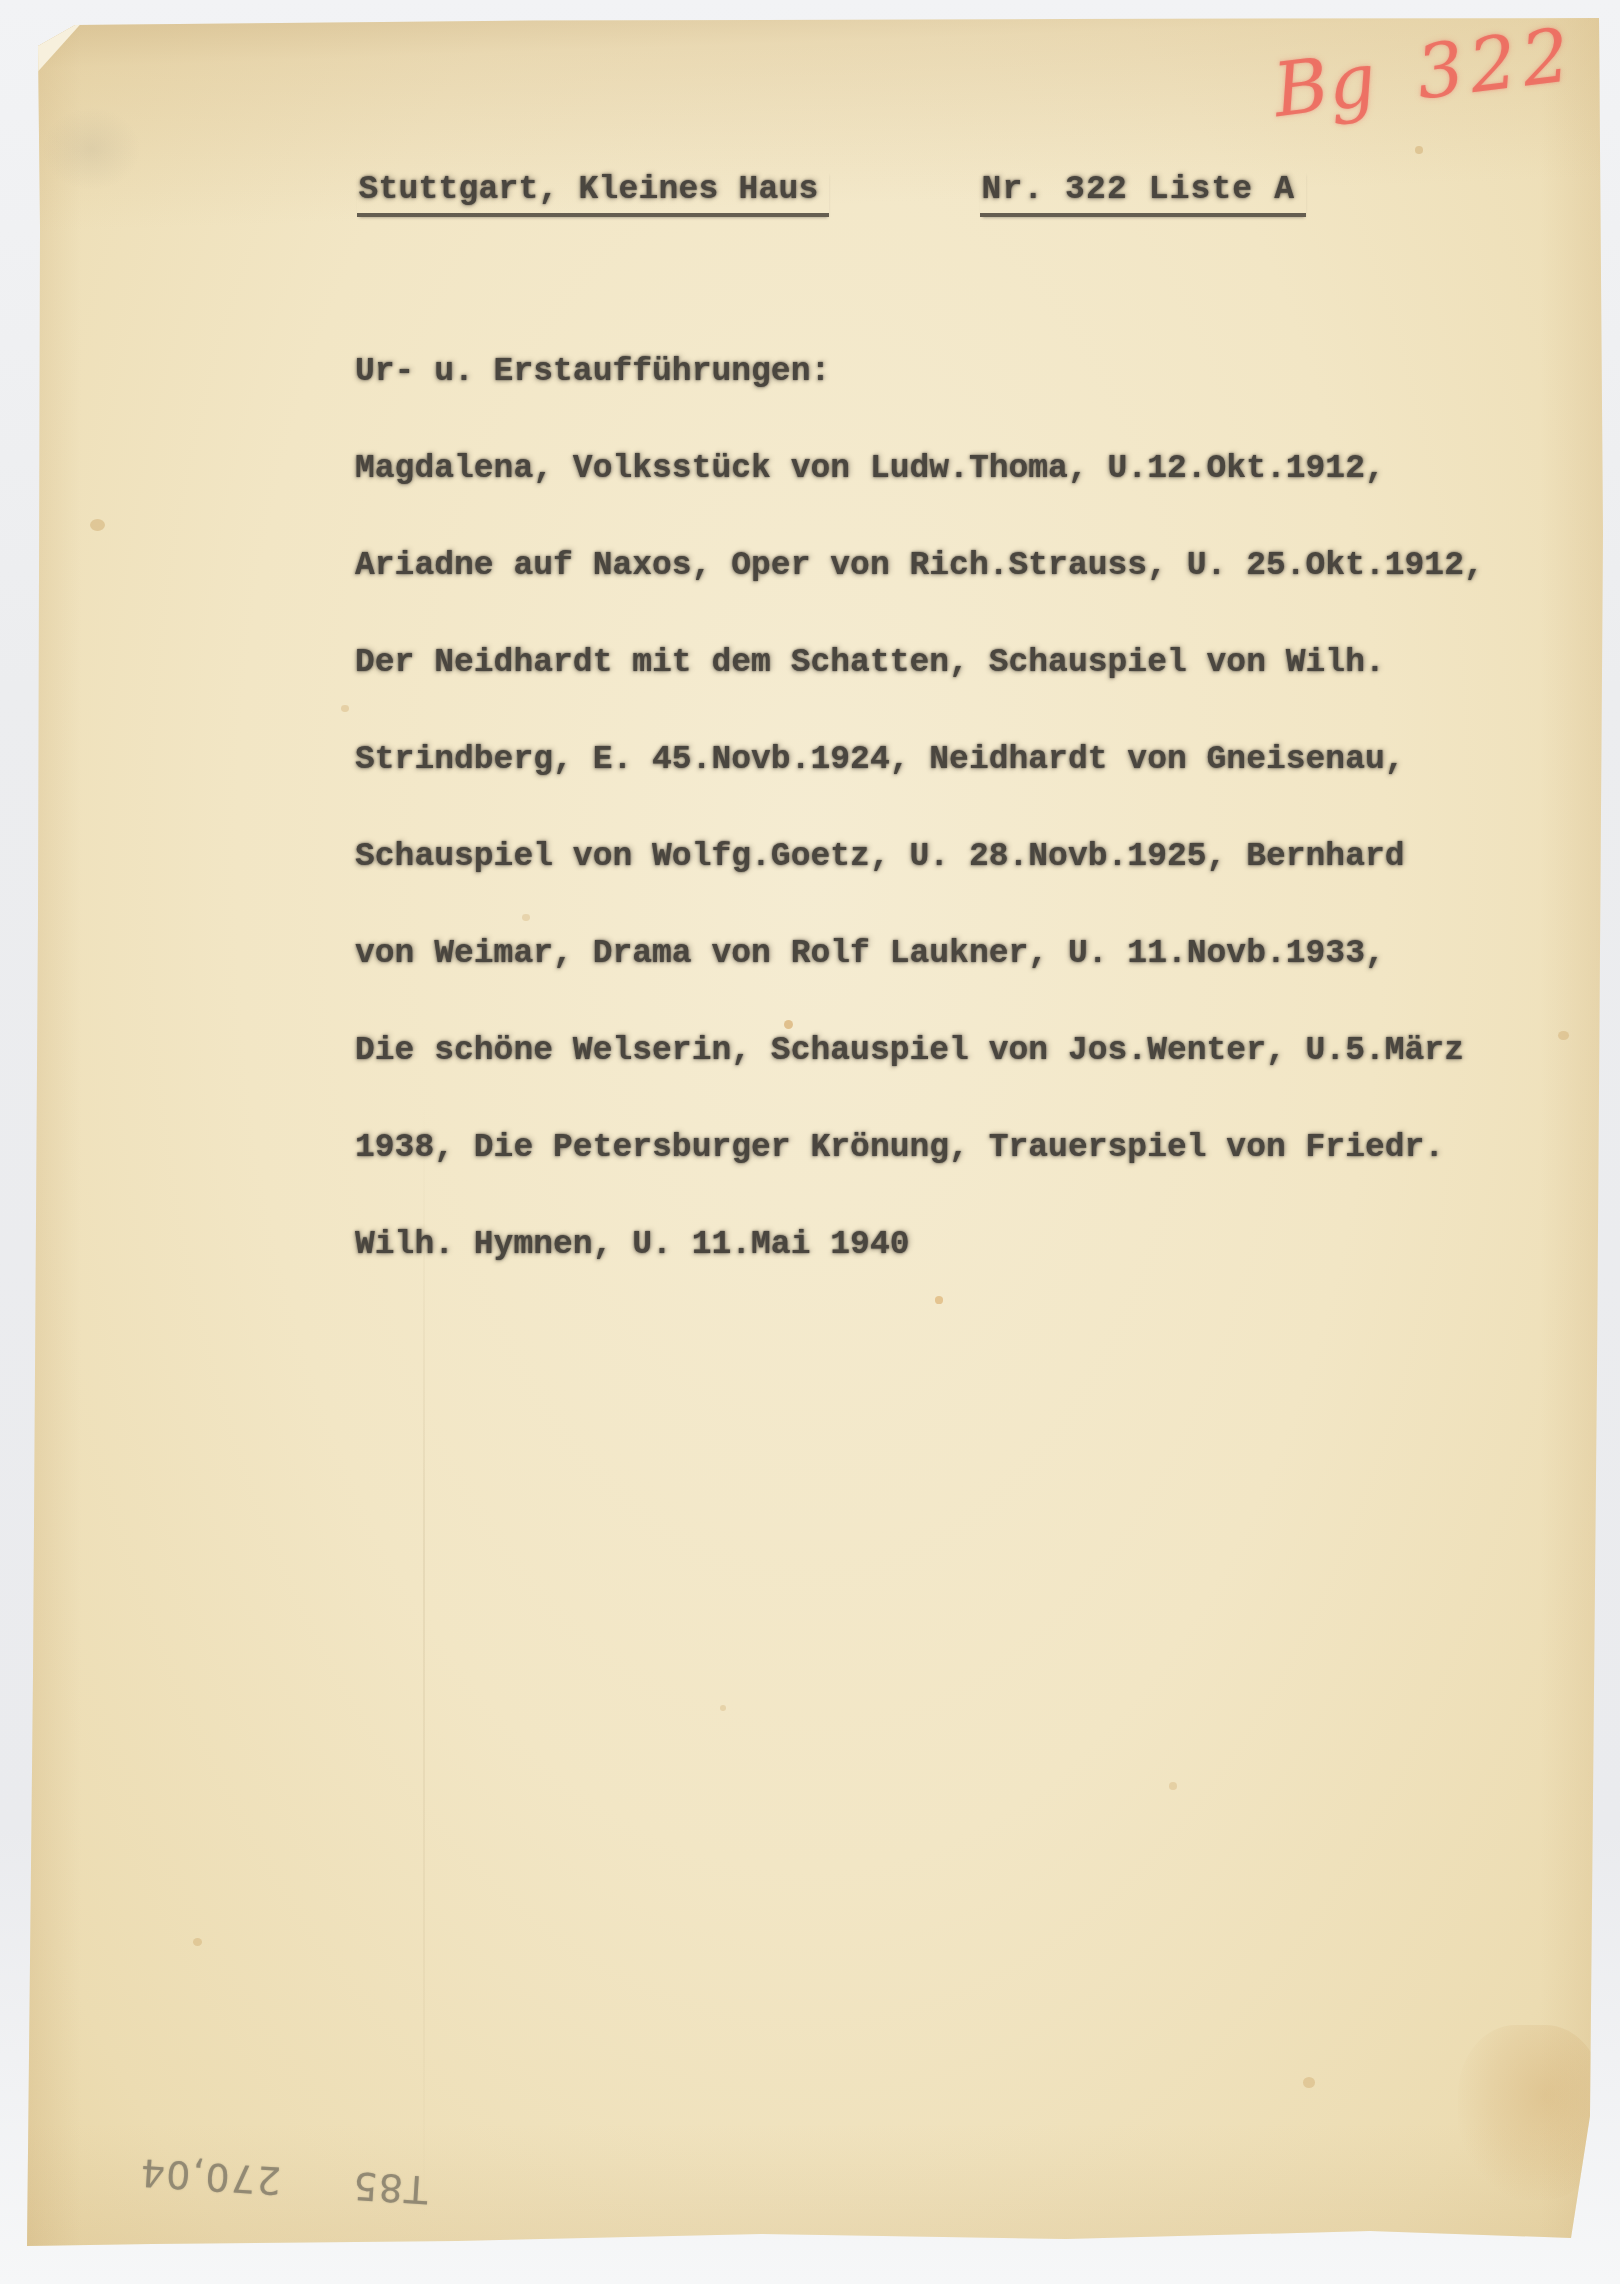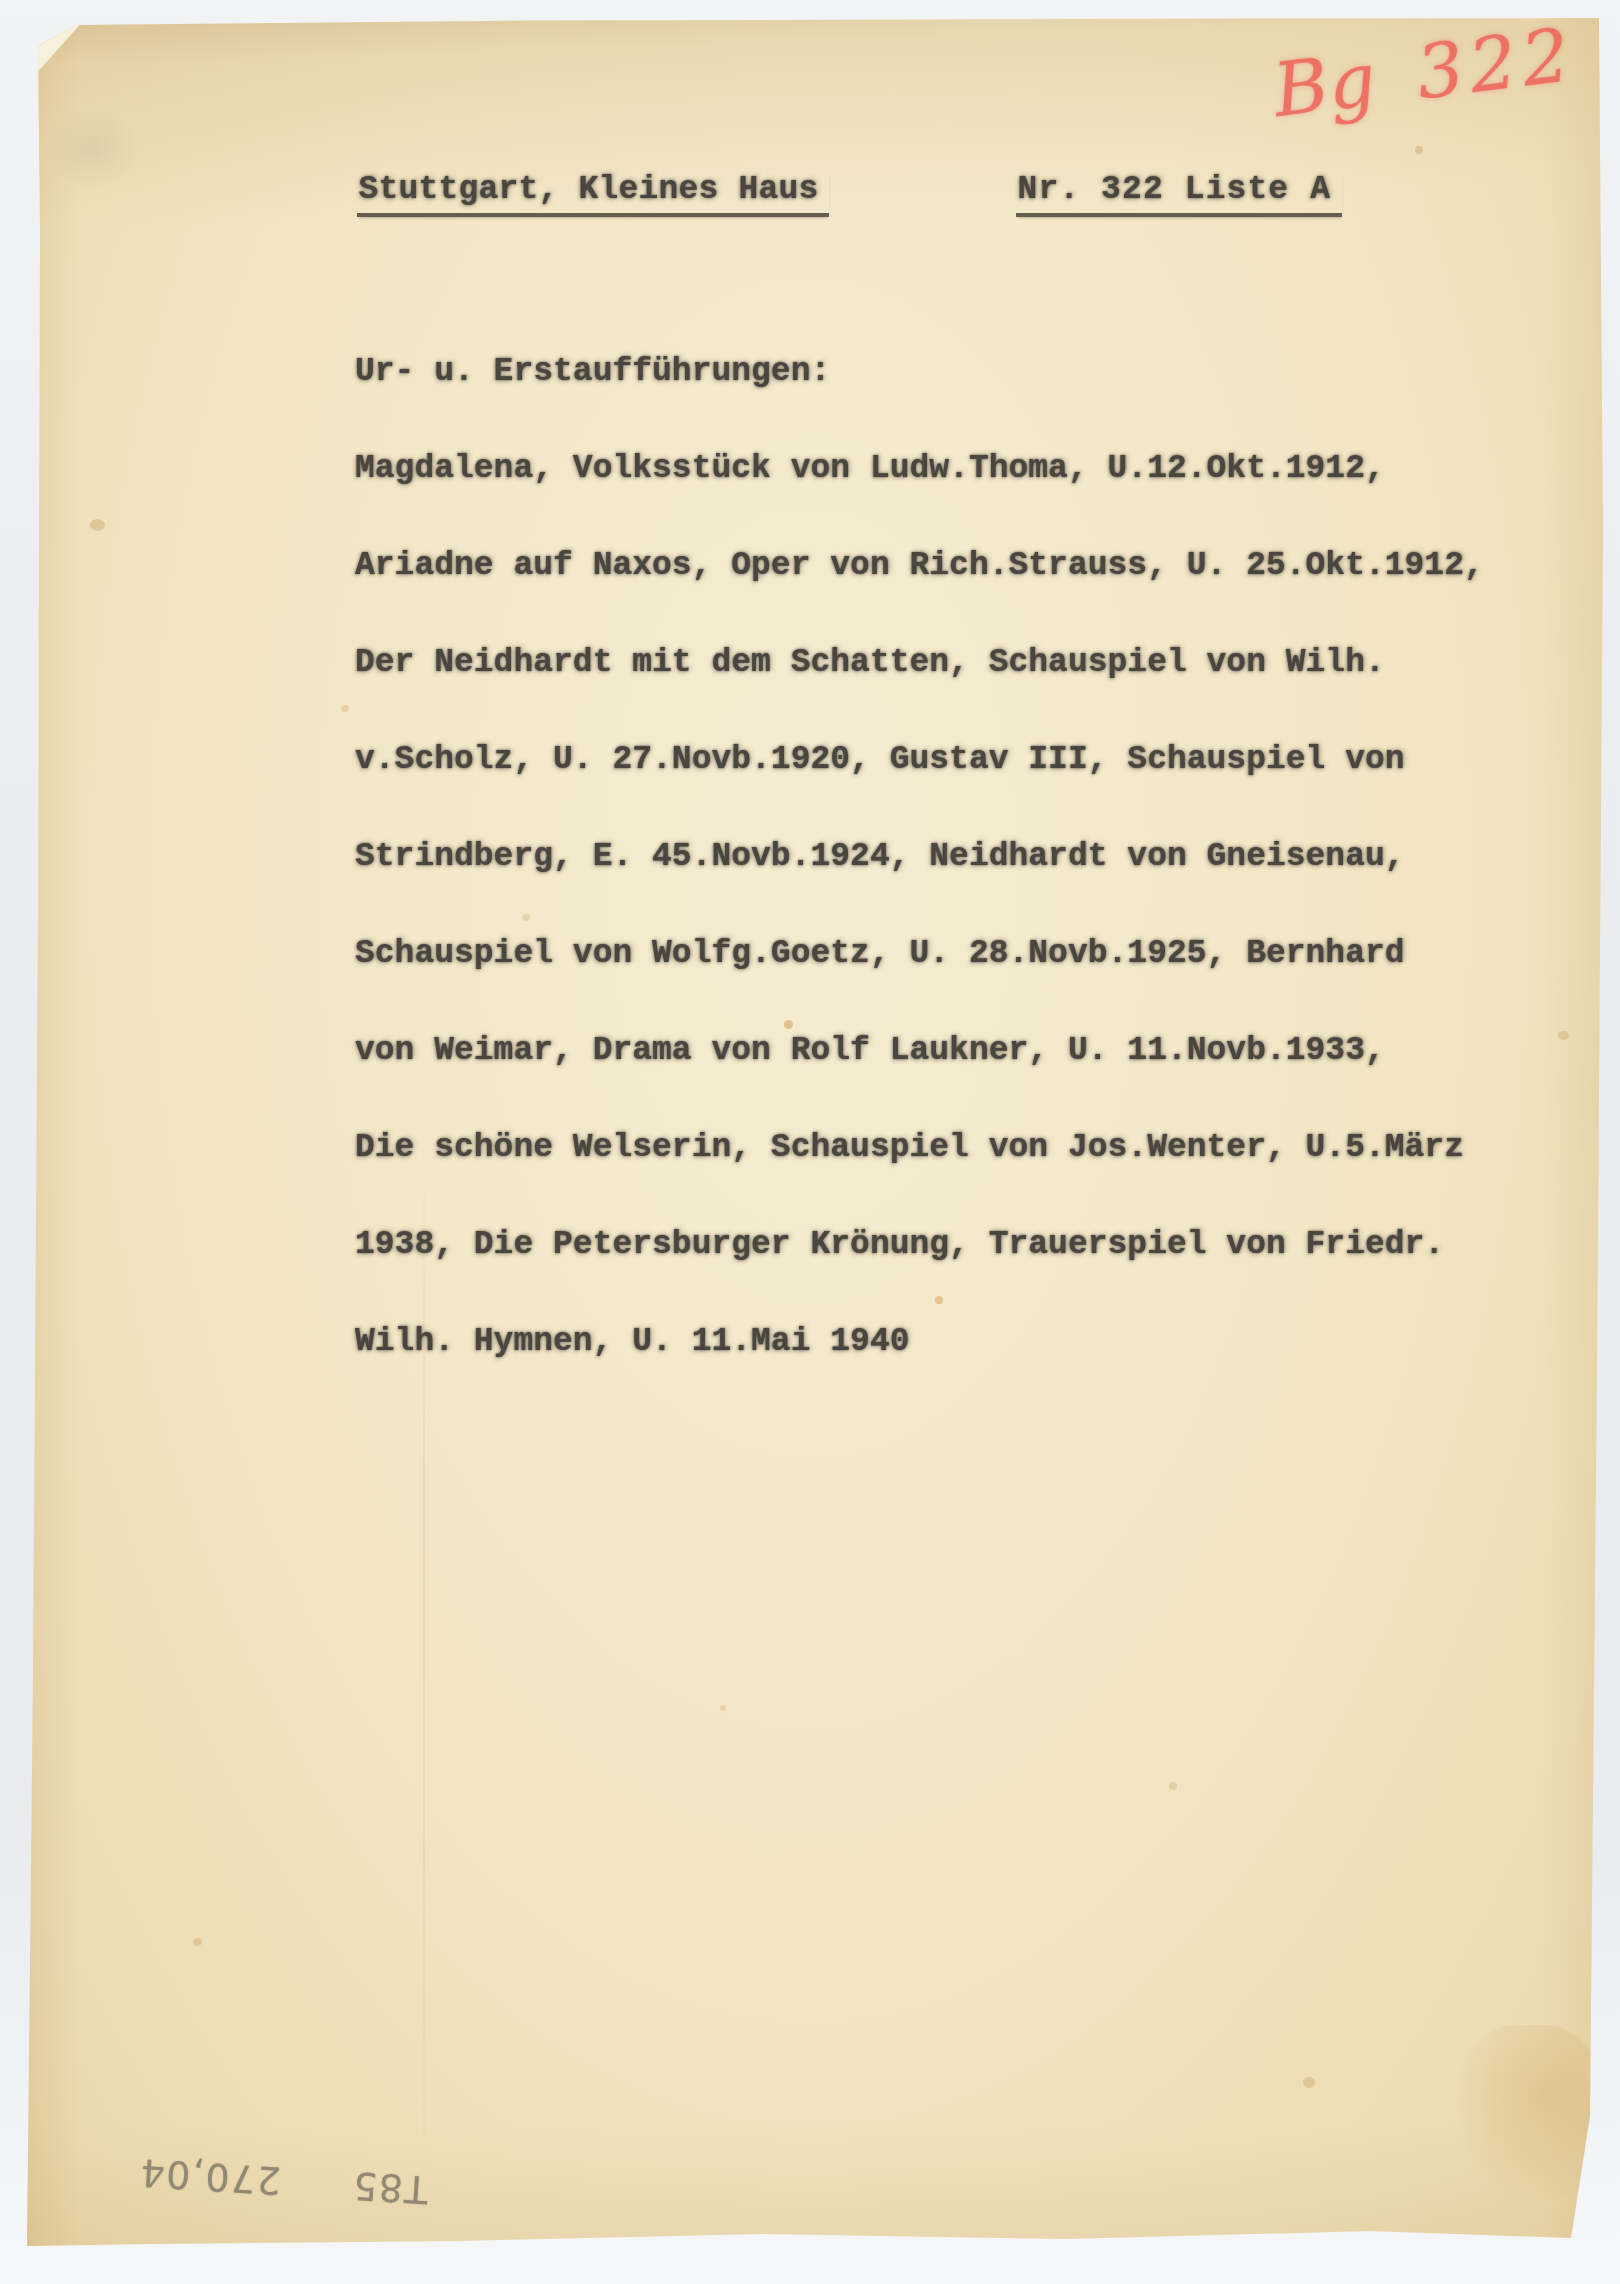--- a/index.html
+++ b/index.html
@@ -49,21 +49,21 @@
     position: absolute;
     top: 171px;
     font-size: 33px;
     white-space: pre;
     padding: 0 10.7px 5.3px 1.5px;
     border-bottom: 4.6px solid rgba(60,55,48,0.78);
     box-shadow: 0 2.3px 3px -1.5px rgba(70,64,55,0.45);
     margin-left: 16px;
   }
   .header-left  { left: 341px; letter-spacing: 0.2px; }
-  .header-right { left: 1000px; letter-spacing: 1.1px; }
+  .header-right { left: 964px; letter-spacing: 1.1px; }
   .body-lines {
     position: absolute; left: 346px; top: 353px; width: 1218px; margin-left: 9px;
   }
   .typed-line {
     height: 97px;
     font-size: 33px;
     white-space: pre;
   }
   .archive-stamp {
     position: absolute; left: 1273px; top: 29px;
@@ -115,21 +115,20 @@
   <div class="archive-stamp"><span>Bg</span><span class="stamp-number">322</span></div>
 
   <div class="typed header-item header-left">Stuttgart, Kleines Haus</div>
   <div class="typed header-item header-right">Nr. 322 Liste A</div>
 
   <div class="body-lines">
     <div class="typed typed-line">Ur- u. Erstaufführungen:</div>
     <div class="typed typed-line">Magdalena, Volksstück von Ludw.Thoma, U.12.Okt.1912,</div>
     <div class="typed typed-line">Ariadne auf Naxos, Oper von Rich.Strauss, U. 25.Okt.1912,</div>
     <div class="typed typed-line">Der Neidhardt mit dem Schatten, Schauspiel von Wilh.</div>
-    <div class="typed typed-line">v.Scholz, U. 27.Novb.1920, Gustav III, Schauspiel von</div>
     <div class="typed typed-line">Strindberg, E. 45.Novb.1924, Neidhardt von Gneisenau,</div>
     <div class="typed typed-line">Schauspiel von Wolfg.Goetz, U. 28.Novb.1925, Bernhard</div>
     <div class="typed typed-line">von Weimar, Drama von Rolf Laukner, U. 11.Novb.1933,</div>
     <div class="typed typed-line">Die schöne Welserin, Schauspiel von Jos.Wenter, U.5.März</div>
     <div class="typed typed-line">1938, Die Petersburger Krönung, Trauerspiel von Friedr.</div>
     <div class="typed typed-line">Wilh. Hymnen, U. 11.Mai 1940</div>
   </div>
 
   <div class="pencil-note">
     <span>T85</span>

